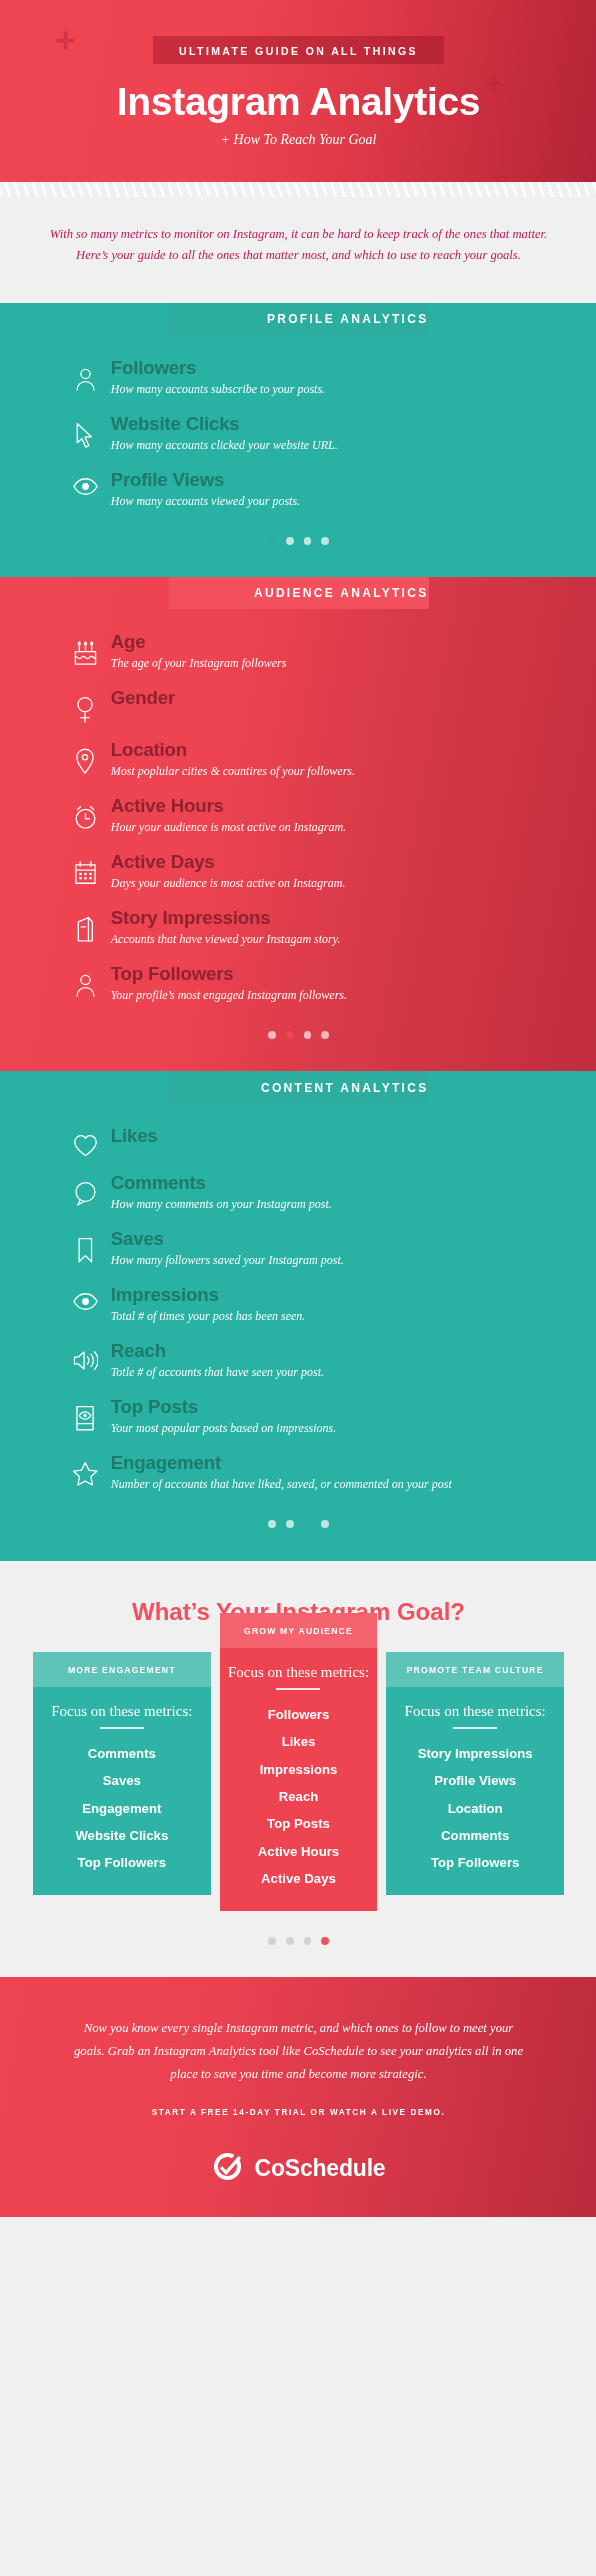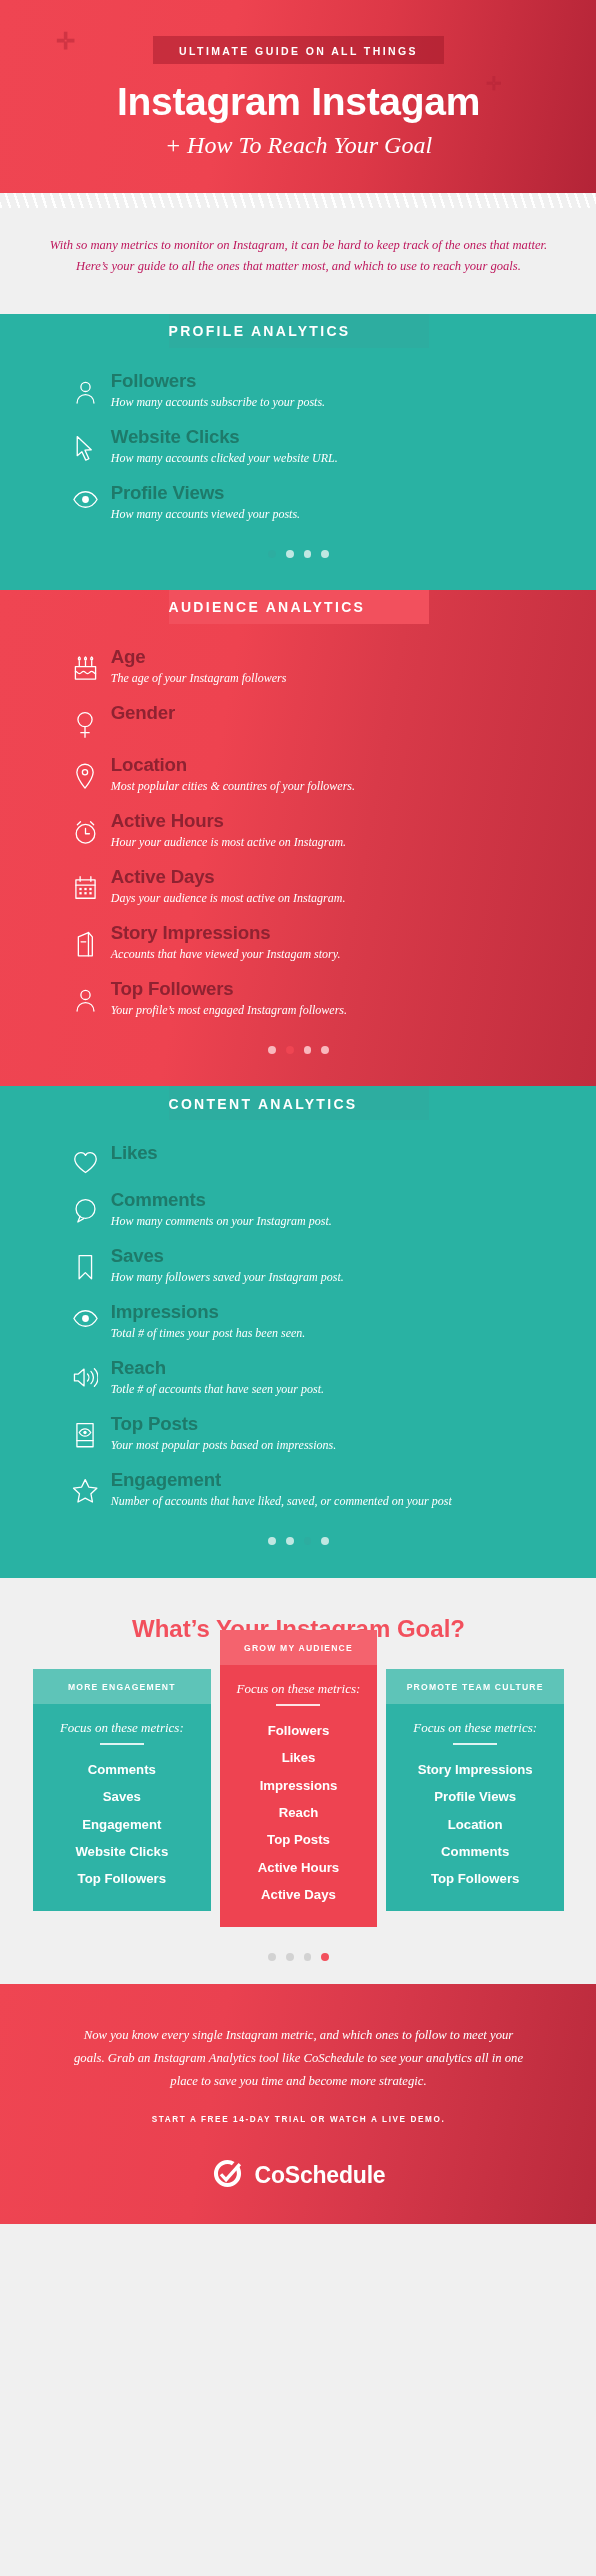--- a/index.html
+++ b/index.html
@@ -49,21 +49,21 @@
     letter-spacing: -0.3px;
     margin-top: 15.5px;
     font-family: "Liberation Sans", sans-serif;
     position: relative; z-index: 2;
   }
   .hero-sub {
     text-align: center;
     color: #fff;
     font-family: "Liberation Serif", serif;
     font-style: italic;
-    font-size: 24px;
+    font-size: 14px;
     margin-top: 7.8px;
     position: relative; z-index: 2;
   }
 
   
   .stripes {
     height: 15.5px;
     background:
       repeating-linear-gradient(72deg,
         #ffffff 0px, #ffffff 2.3px,
@@ -82,23 +82,23 @@
     font-style: italic;
     font-size: 12.6px;
     line-height: 1.72;
   }
 
   
   .sec { position: relative; }
   .tab {
     width: 260px;
     margin: 0 auto;
-    text-align: left;
-    color: #fff;
-    font-size: 14px;
+    text-align: right;
+    color: #fff;
+    font-size: 12px;
     letter-spacing: 2.3px;
     font-weight: 700;
     padding: 9.3px 0 8.6px;
   }
   .tab-teal { background: #2dada0; }
   .tab-red  { background: #f2505d; }
 
   .sec-teal { background: #29b2a3; }
   .sec-red  { background: linear-gradient(100deg, #ef4552 0%, #ee4350 36%, #d93a49 60%, #c02d3e 100%); }
   .sec-body { padding: 23px 0 9.3px; }
@@ -139,21 +139,21 @@
 
   
   .dots { display: flex; justify-content: center; gap: 10px; padding: 11px 0 23px; }
   .dot { width: 7.8px; height: 7.8px; border-radius: 50%; }
   .sec-teal .dot { background: #bfe7e2; }
   .sec-teal .dot.on { background: #2dada0; }
   .sec-red  .dot { background: #f9b8bd; }
   .sec-red  .dot.on { background: #ef4552; }
 
   
-  .goals { background: #f0f0f0; padding: 37px 0 14px; }
+  .goals { background: #f0f0f0; padding: 37px 0 23px; }
   .goals h2 {
     text-align: center;
     color: #f2505d;
     font-size: 24px;
     font-weight: 700;
     margin-bottom: 26.4px;
   }
   .cards {
     display: flex;
     justify-content: center;
@@ -166,23 +166,22 @@
   .card-head {
     color: #fff;
     font-size: 8.6px;
     letter-spacing: 1.2px;
     font-weight: 700;
     padding: 13.2px 4.7px 12.4px;
   }
   .card-body { padding: 15.5px 7.8px 18.7px; }
   .focus {
     font-family: "Liberation Serif", serif;
-    font-style: italic;
-    color: #fff;
-    font-size: 13px;
+    color: #fff;
+    font-size: 15px;
   }
   .rule { width: 44px; height: 1.6px; background: rgba(255,255,255,.85); margin: 7px auto 11px; }
   .card-body ul { list-style: none; }
   .card-body li {
     color: #fff;
     font-size: 13.2px;
     font-weight: 700;
     padding: 6.2px 0;
   }
   .teal-card .card-head { background: #5ec4b8; }
@@ -223,21 +222,21 @@
 <div class="page">
 
   <div class="hero">
     <span class="hero-plus p1">✛</span>
 
     <span class="hero-plus p4">✛</span>
 
     <div class="kicker-wrap">
       <div class="kicker">ULTIMATE GUIDE ON ALL THINGS</div>
     </div>
-    <div class="hero-title">Instagram Instagam</div>
+    <div class="hero-title">Instagram Analytics</div>
     <div class="hero-sub">+ How To Reach Your Goal</div>
   </div>
 
   <div class="stripes"></div>
 
   <div class="intro">
     <p>With so many metrics to monitor on Instagram, it can be hard to keep track of the ones that matter. Here’s your guide to all the ones that matter most, and which to use to reach your goals.</p>
   </div>
 
   <div id="sections-host">

